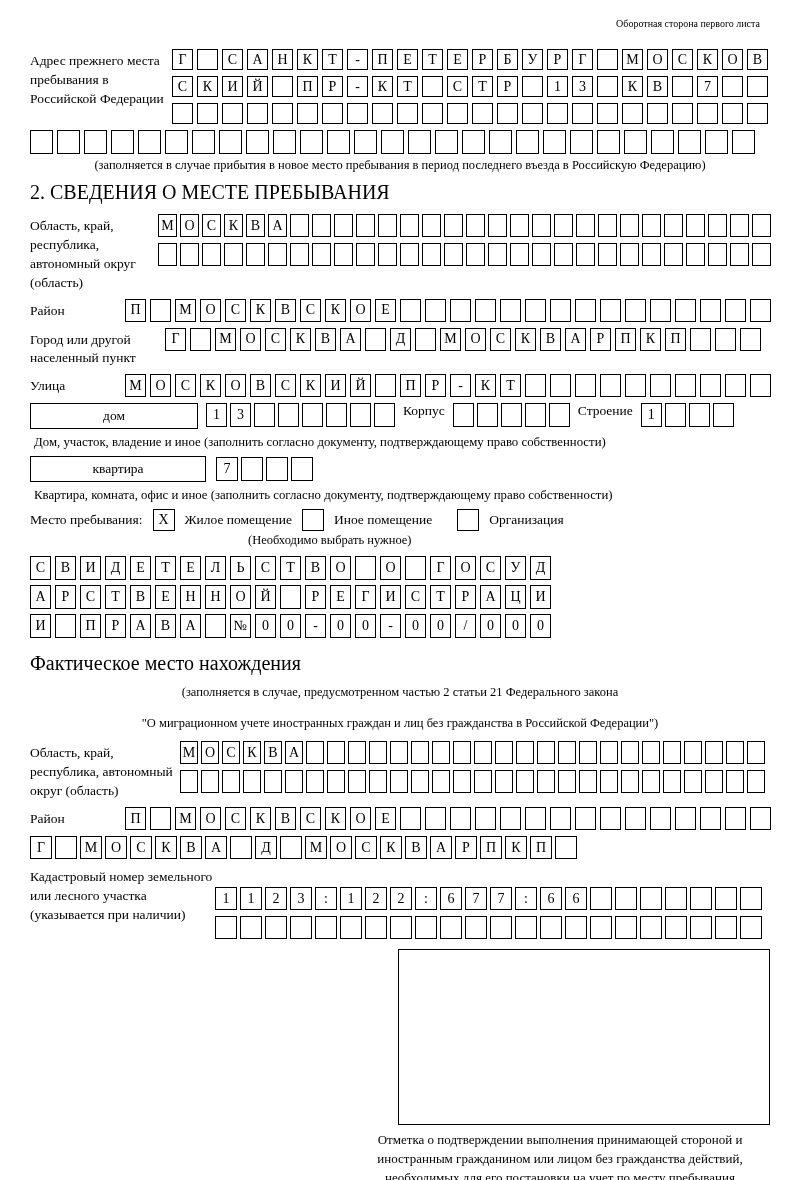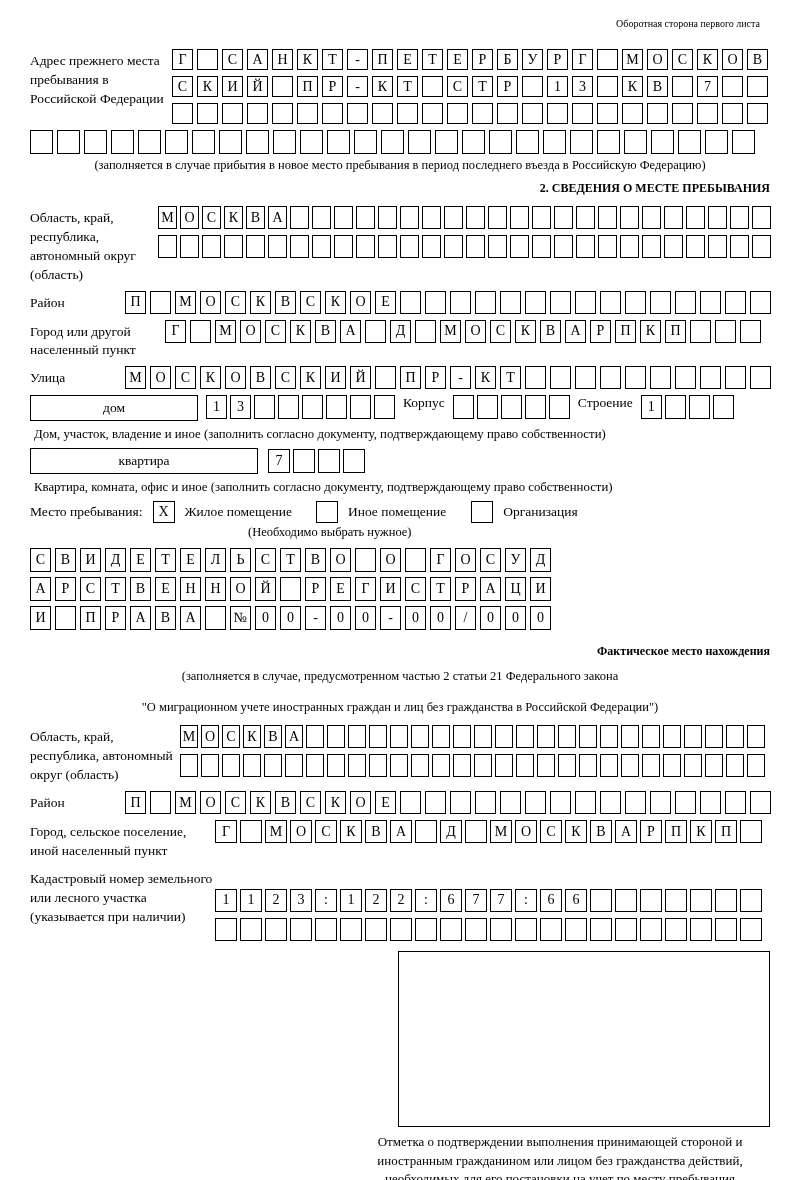--- a/index.html
+++ b/index.html
@@ -35,21 +35,21 @@
     height: var(--ch, 22px);
     border: 1.5px solid #000;
     display: flex;
     align-items: center;
     justify-content: center;
     font-size: 14px;
     font-family: "Liberation Serif", serif;
     flex-shrink: 0;
   }
   .center-note { text-align: center; font-size: 12.5px; margin: 4px 0 6px 0; }
-  .section-title { text-align: right; font-weight: bold; font-size: 12px; margin: 8px 0 10px 0; }
+  .section-title { text-align: left; font-weight: normal; font-size: 20px; margin: 8px 0 10px 0; }
   .caption { font-size: 12.8px; margin: 1px 0 6px 4px; }
   .namedbox {
     border: 1.5px solid #000;
     height: 26px;
     display: flex;
     align-items: center;
     justify-content: center;
     font-size: 13.5px;
     flex-shrink: 0;
   }
@@ -381,37 +381,37 @@
   <div class="cellrow" style="--cw:21px;--ch:24px;--gap:3px">
       <span class="cell">1</span>
       <span class="cell"></span>
       <span class="cell"></span>
       <span class="cell"></span>
     </div>
 </div>
 <div class="caption">Дом, участок, владение и иное (заполнить согласно документу, подтверждающему право собственности)</div>
 
 <div class="formrow" style="gap:10px;align-items:center">
-  <div class="namedbox" style="width:228px">квартира</div>
+  <div class="namedbox" style="width:176px">квартира</div>
   <div class="cellrow" style="--cw:22px;--ch:24px;--gap:3px">
       <span class="cell">7</span>
       <span class="cell"></span>
       <span class="cell"></span>
       <span class="cell"></span>
     </div>
 </div>
 <div class="caption">Квартира, комната, офис и иное (заполнить согласно документу, подтверждающему право собственности)</div>
 
 <div class="stay-row">
   <span class="inline-label" style="padding-top:0">Место пребывания:</span>
   <span class="opt">
     <span class="checkbox">X</span>
     <span class="inline-label" style="padding-top:0">Жилое помещение</span>
   </span>
-  <span class="opt" style="margin-left:14px">
+  <span class="opt" style="">
     <span class="checkbox"></span>
     <span class="inline-label" style="padding-top:0">Иное помещение</span>
   </span>
   <span class="opt" style="margin-left:15px">
     <span class="checkbox"></span>
     <span class="inline-label" style="padding-top:0">Организация</span>
   </span>
 </div>
 <div class="stay-note">(Необходимо выбрать нужное)</div>
 
@@ -585,21 +585,20 @@
       <span class="cell"></span>
       <span class="cell"></span>
       <span class="cell"></span>
       <span class="cell"></span>
       <span class="cell"></span>
       <span class="cell"></span>
     </div>
 </div>
 
 <div class="formrow">
-  <div class="flabel" style="width:185px">Город, сельское поселение, иной населенный пункт</div>
   <div class="cellrow" style="--cw:22px;--ch:23px;--gap:3px">
       <span class="cell">Г</span>
       <span class="cell"></span>
       <span class="cell">М</span>
       <span class="cell">О</span>
       <span class="cell">С</span>
       <span class="cell">К</span>
       <span class="cell">В</span>
       <span class="cell">А</span>
       <span class="cell"></span>

